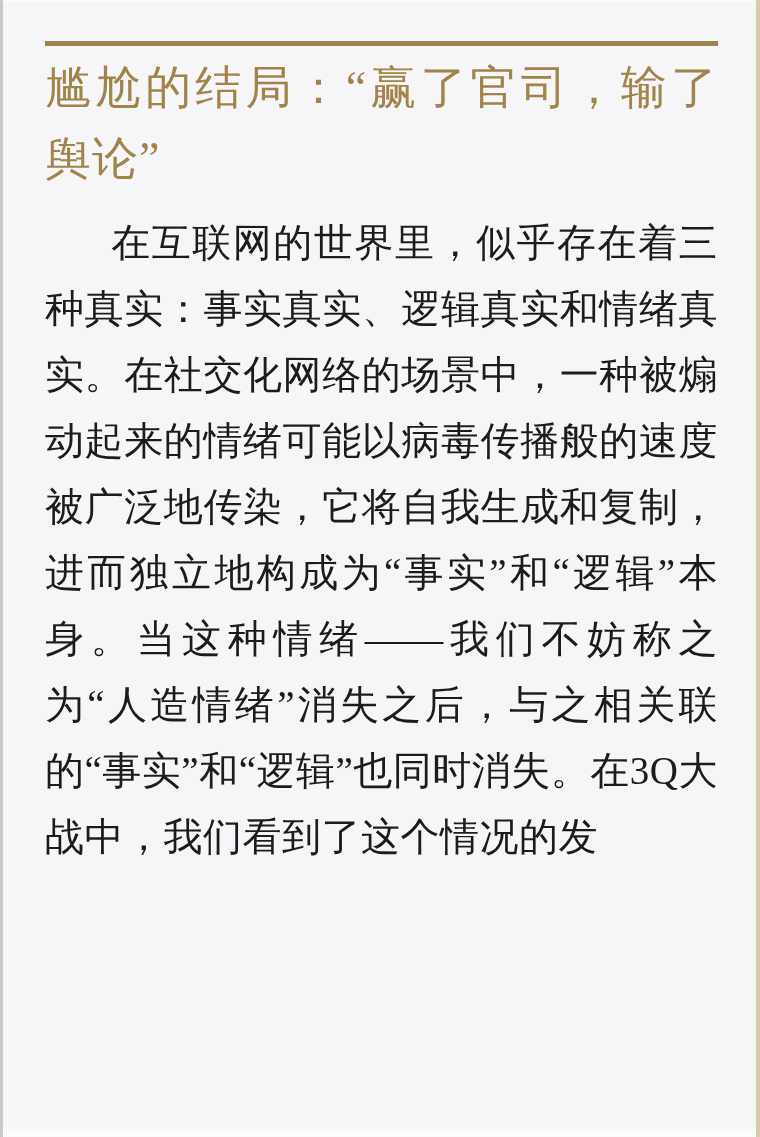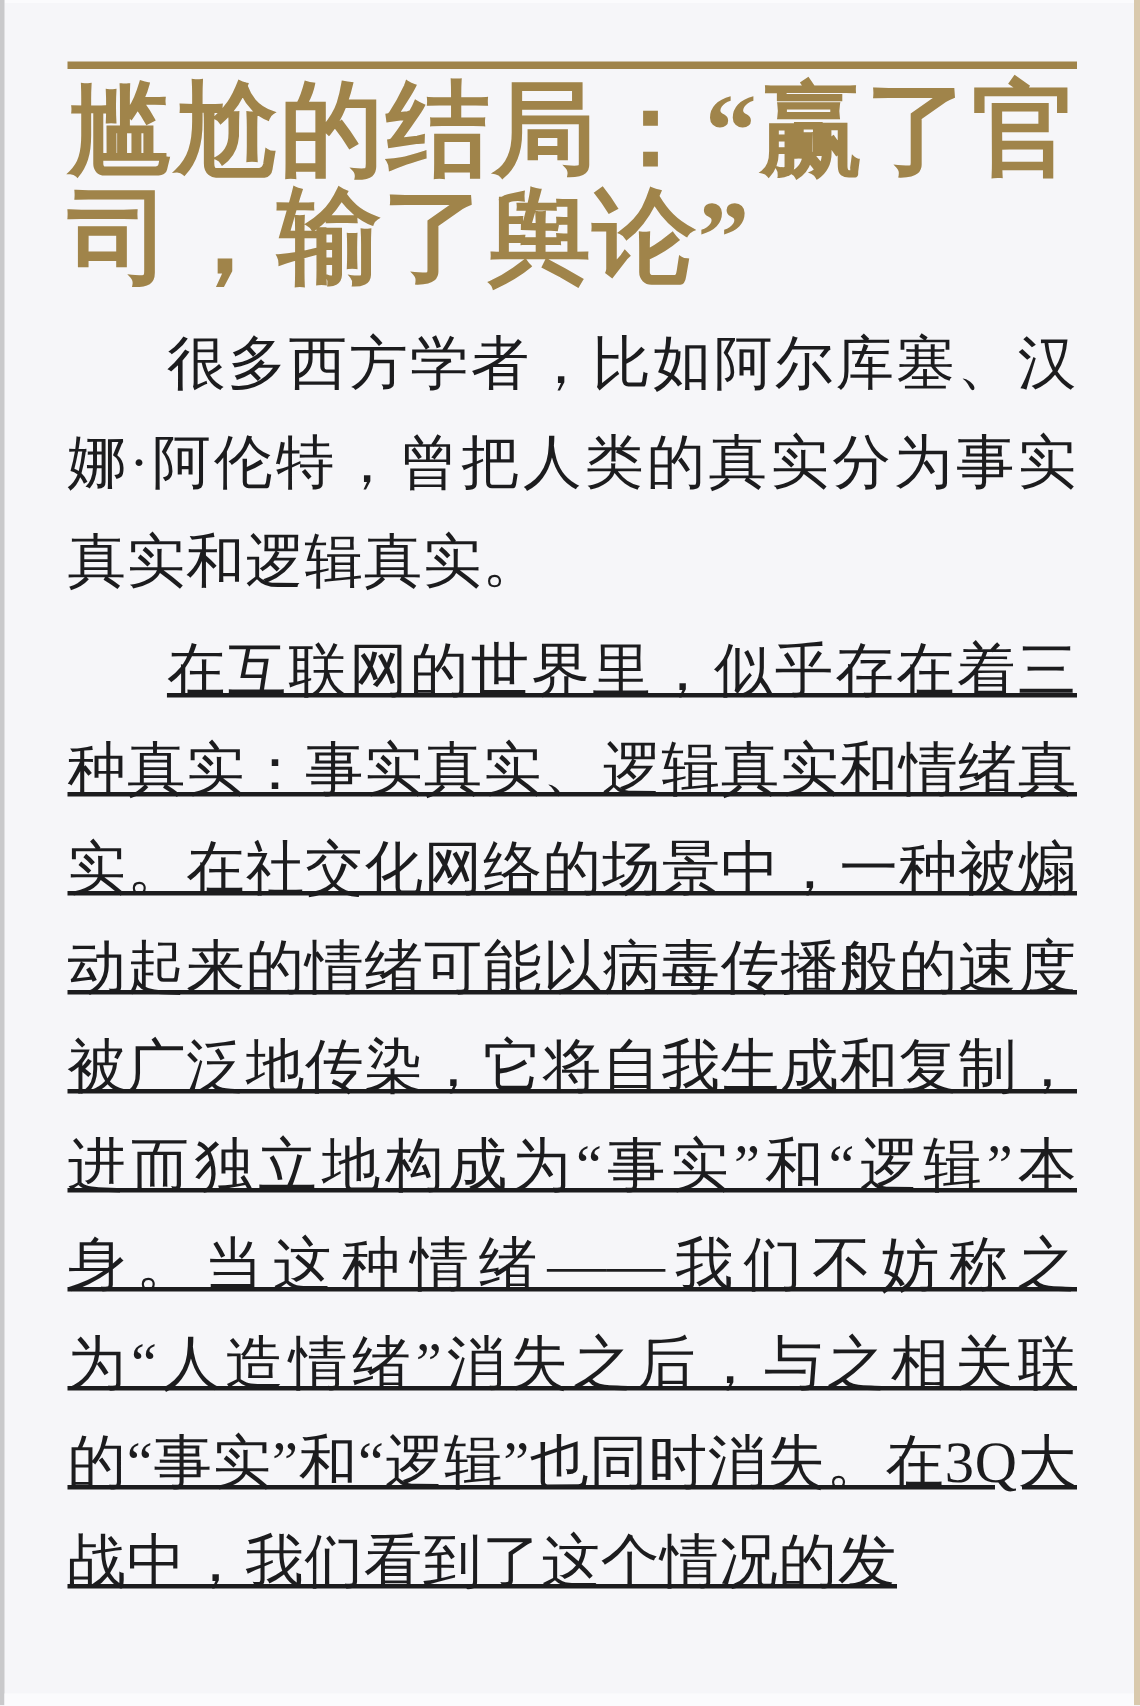--- a/index.html
+++ b/index.html
@@ -45,23 +45,23 @@
     top: 0;
     width: 673px;
   }
   .heading-rule {
     margin-top: 41px;
     height: 5px;
     background: var(--accent, #A0844A);
   }
   .heading {
     margin: 6px 0 12px 0;
-    font-size: 69px;
+    font-size: 46px;
     line-height: 71px;
-    font-weight: bold;
+    font-weight: normal;
     color: var(--accent, #A0844A);
     letter-spacing: 1px;
     text-align: justify;
   }
   .body-text {
     margin-top: 16px;
   }
   .para {
     margin: 0;
     font-size: 39px;
@@ -82,19 +82,18 @@
 
 <div class="page">
   <div class="edge-top"></div>
   <div class="edge-left"></div>
   <div class="edge-right"></div>
 
   <div class="content">
     <div class="heading-rule"></div>
     <h1 class="heading">尴尬的结局：“赢了官司，输了舆论”</h1>
     <div class="body-text">
-      <p class="para">很多西方学者，比如阿尔库塞、汉娜·阿伦特，曾把人类的真实分为事实真实和逻辑真实。</p>
       <p class="para">在互联网的世界里，似乎存在着三种真实：事实真实、逻辑真实和情绪真实。在社交化网络的场景中，一种被煽动起来的情绪可能以病毒传播般的速度被广泛地传染，它将自我生成和复制，进而独立地构成为“事实”和“逻辑”本身。当这种情绪——我们不妨称之为“人造情绪”消失之后，与之相关联的“事实”和“逻辑”也同时消失。在3Q大战中，我们看到了这个情况的发</p>
     </div>
   </div>
 
   <div class="edge-bottom"></div>
 </div>
 
 </body></html>

